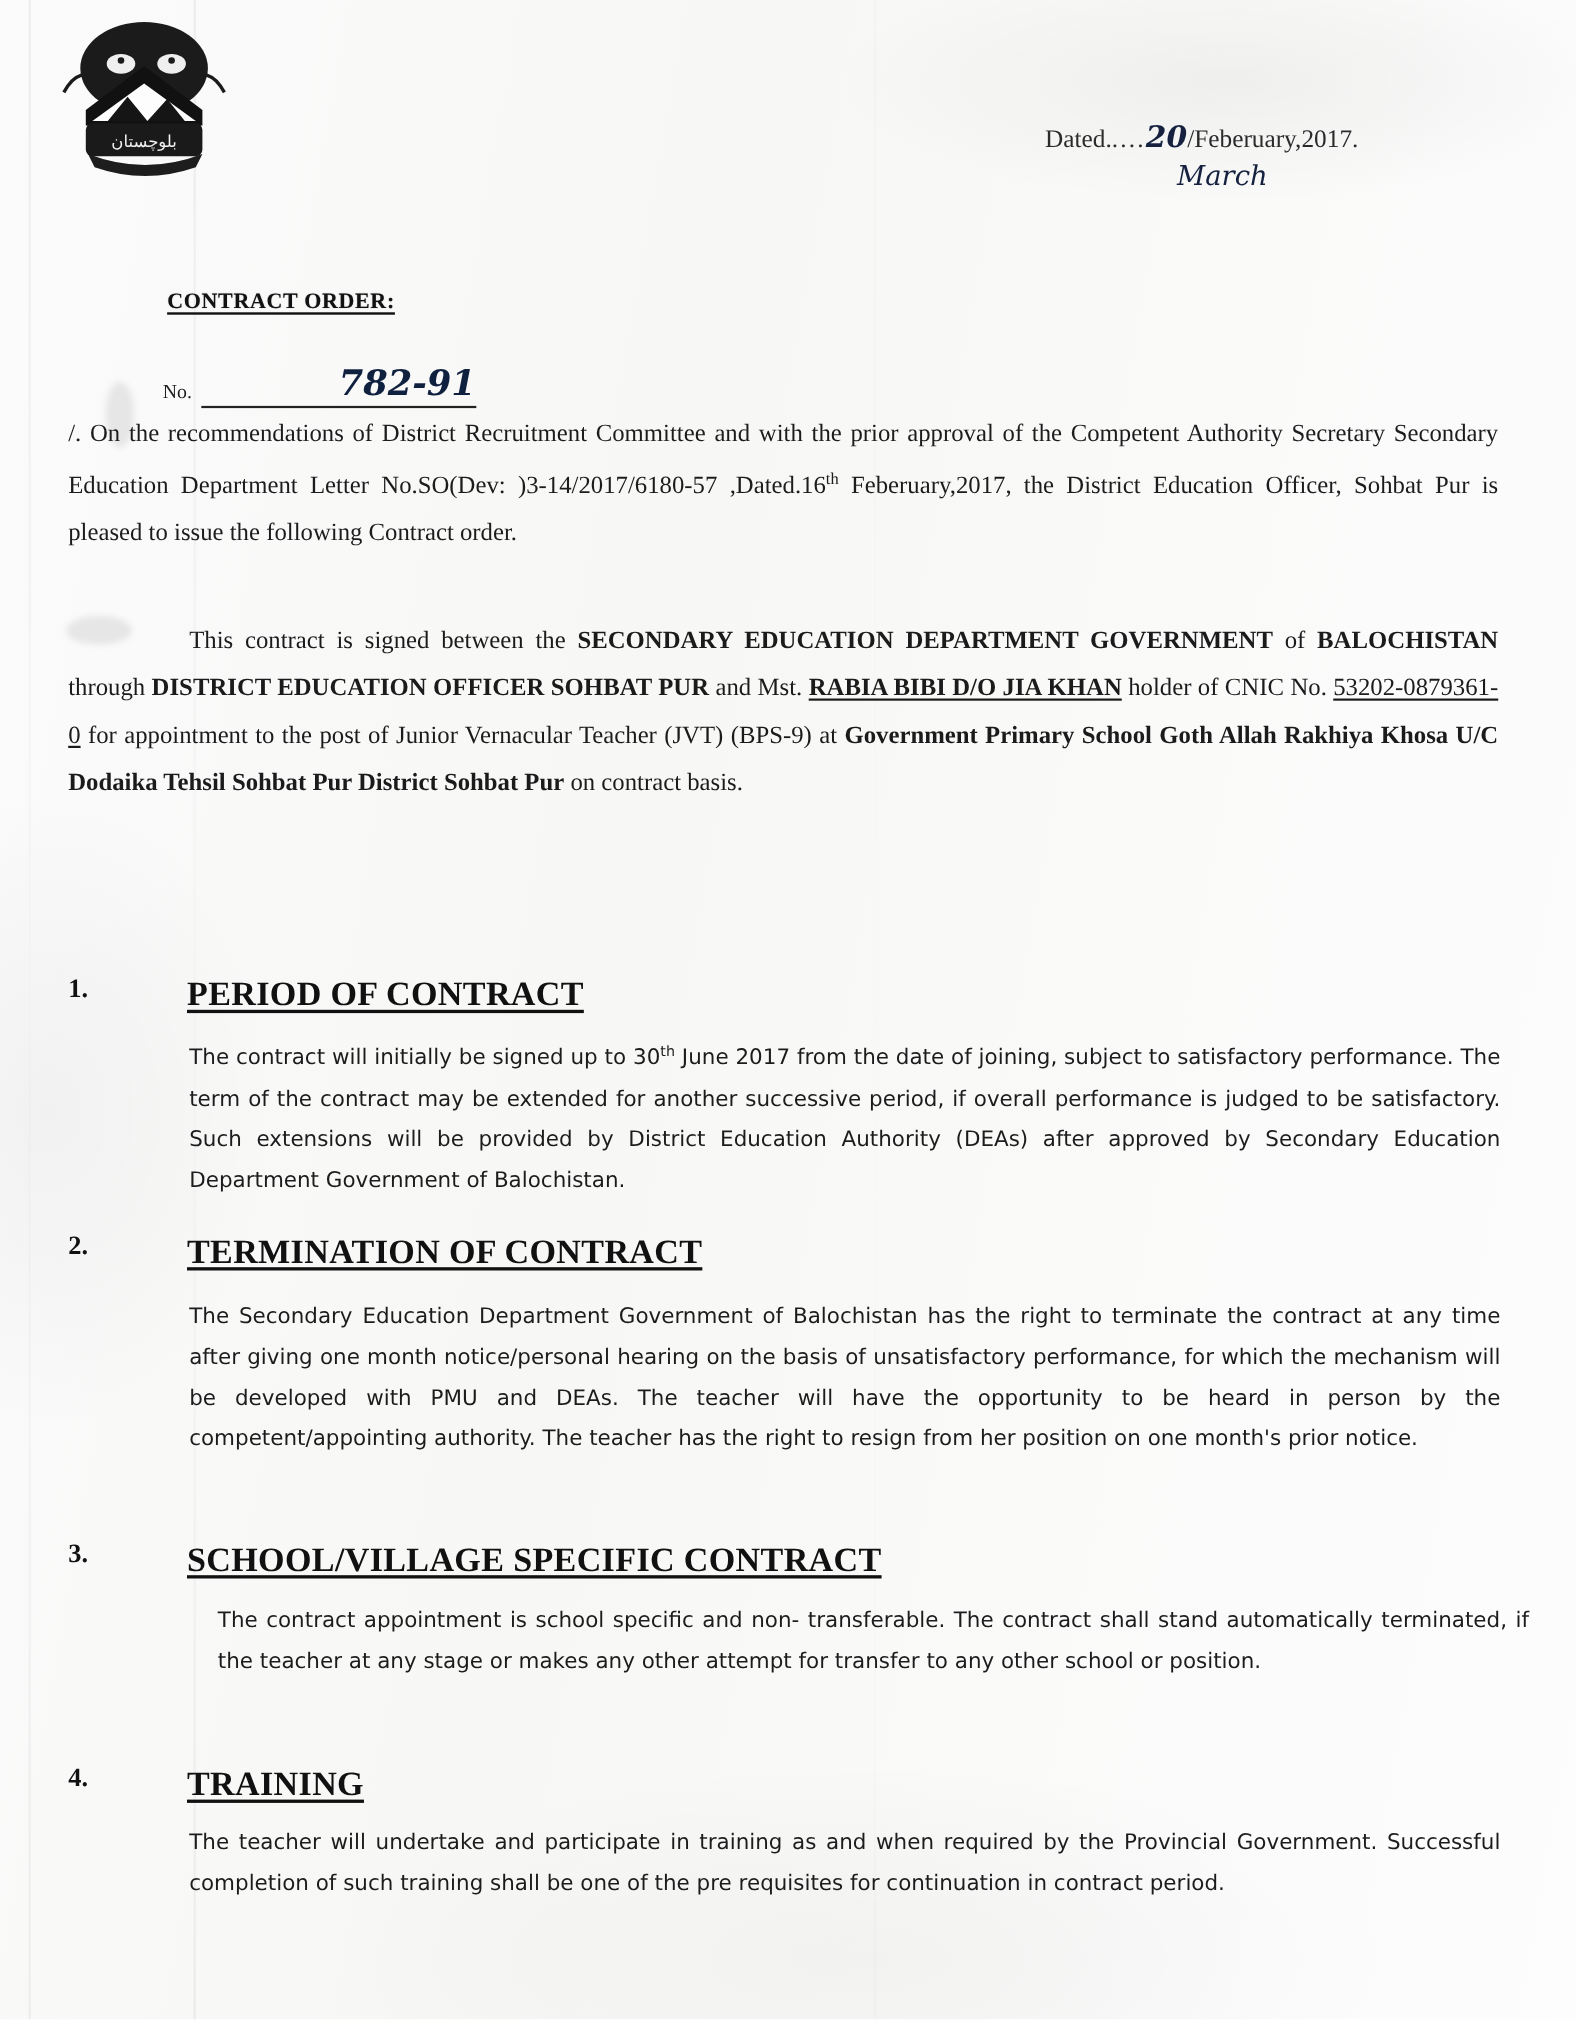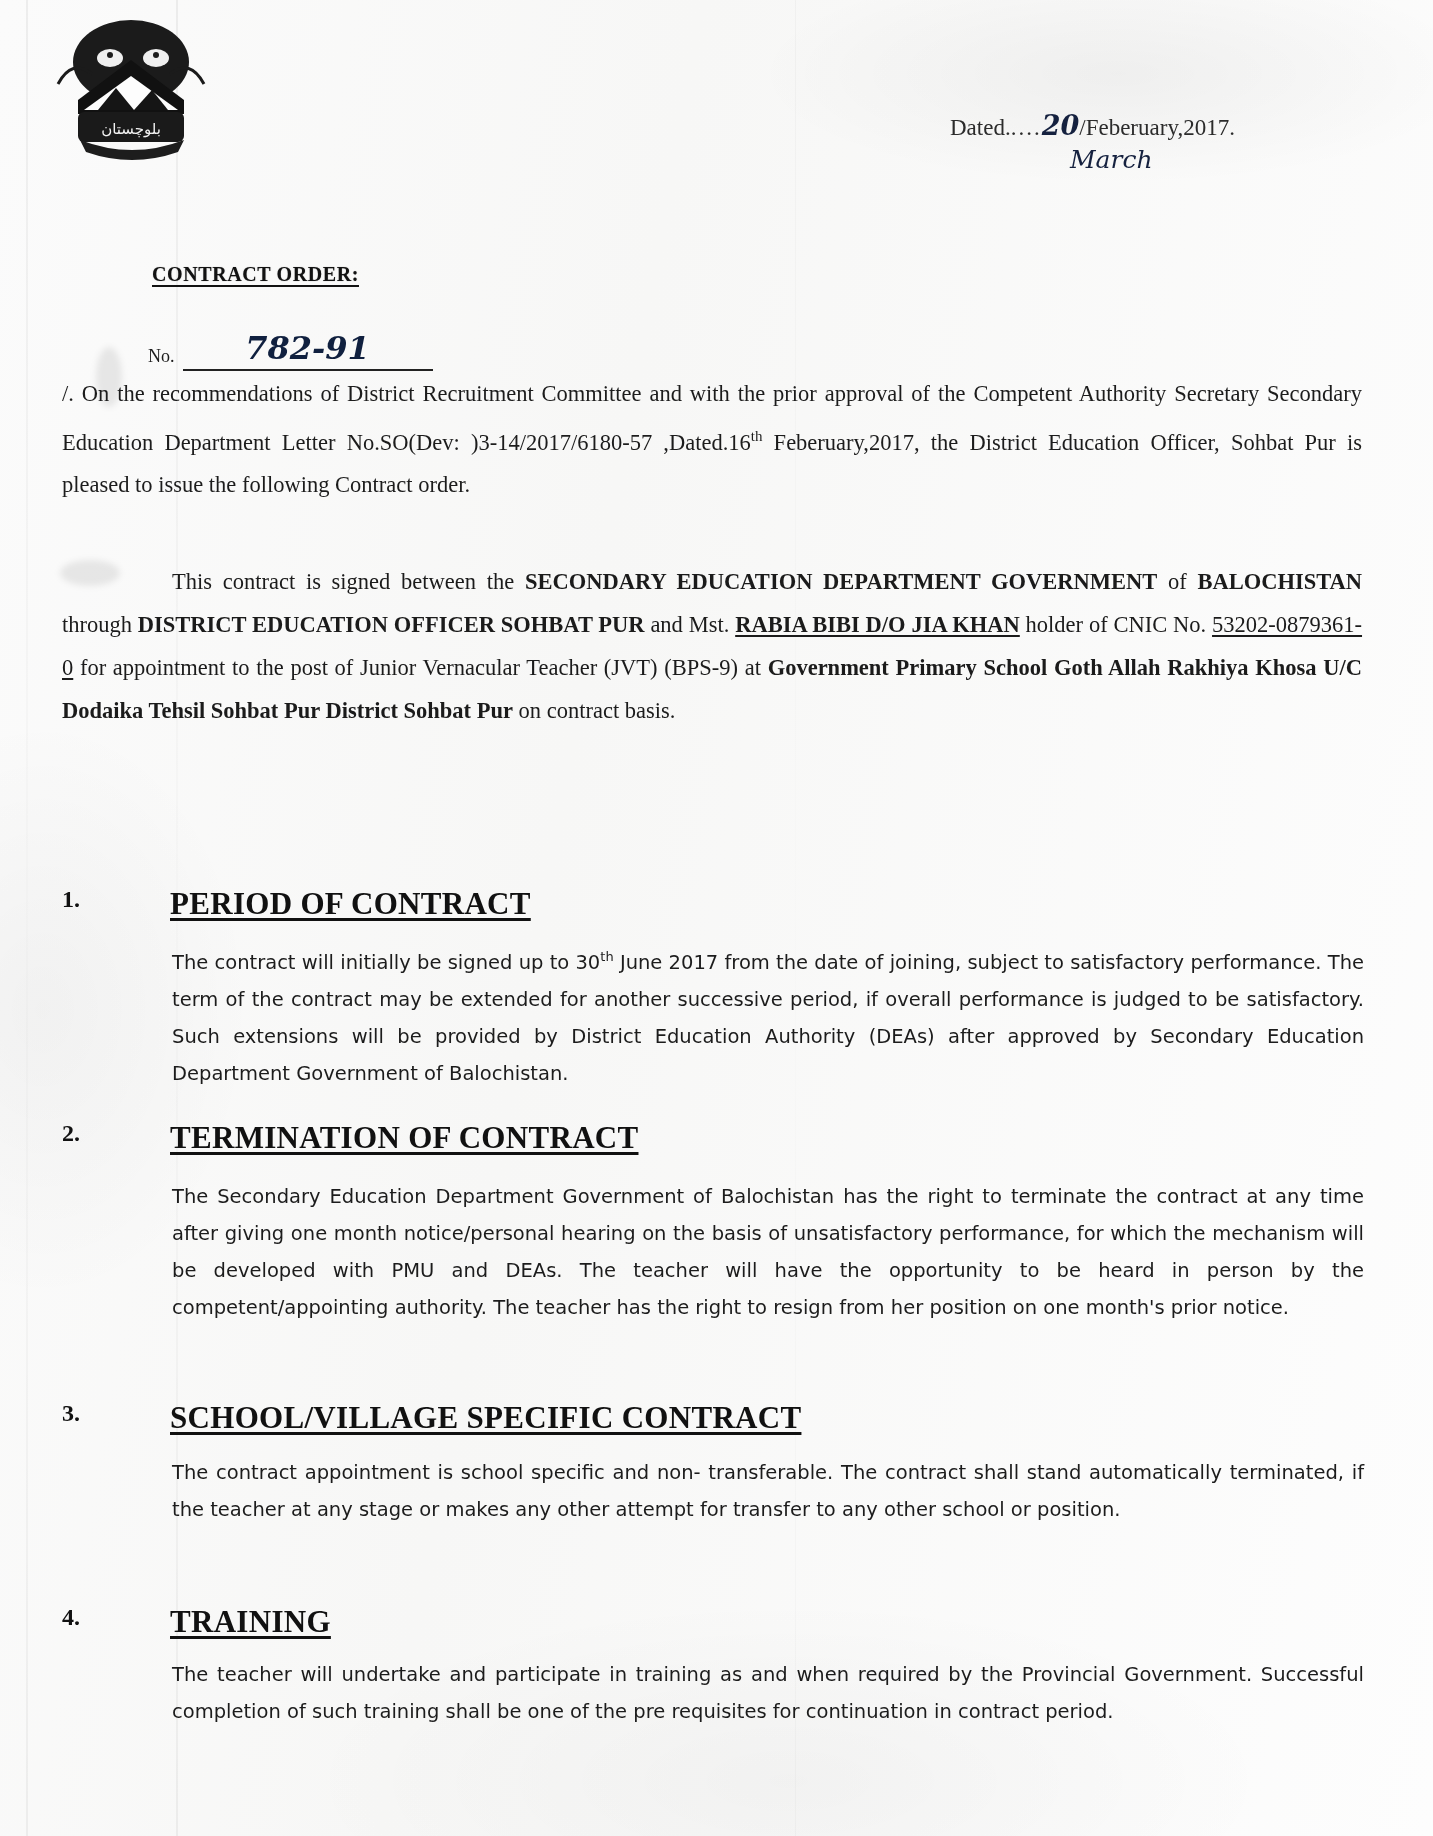--- a/index.html
+++ b/index.html
@@ -122,21 +122,21 @@
     margin-left: 86px;
     margin-bottom: 2px;
     white-space: nowrap;
   }
   .no-label { font-size: 18px; }
   .no-value {
     display: inline-block;
     min-width: 250px;
     margin: 0 8px;
     border-bottom: 2px solid #222;
-    text-align: center;
+    text-align: right;
     font-family: "DejaVu Serif", serif;
     font-style: italic;
     font-weight: bold;
     font-size: 32px;
     color: #10203f;
     transform: translateY(-3px);
   }
   .p1 { display: block; margin-top: -6px; text-align: justify; }
   .p1 .sup { font-size: 15px; vertical-align: super; }
 
@@ -205,21 +205,21 @@
   #sec1 .sec-body { top: 52px; }
 
   
   #sec2 { top: 1120px; }
   #sec2 .sec-num, #sec2 .sec-title { top: 0; }
   #sec2 .sec-body { top: 58px; }
 
   
   #sec3 { top: 1400px; }
   #sec3 .sec-num, #sec3 .sec-title { top: 0; }
-  #sec3 .sec-body { top: 54px; }
+  #sec3 .sec-body { top: 54px; margin-left: 26px; }
 
   
   #sec4 { top: 1604px; }
   #sec4 .sec-num, #sec4 .sec-title { top: 0; }
   #sec4 .sec-body { top: 52px; }
 
   .smudge {
     position: absolute;
     pointer-events: none;
     background: rgba(0,0,0,0.08);

